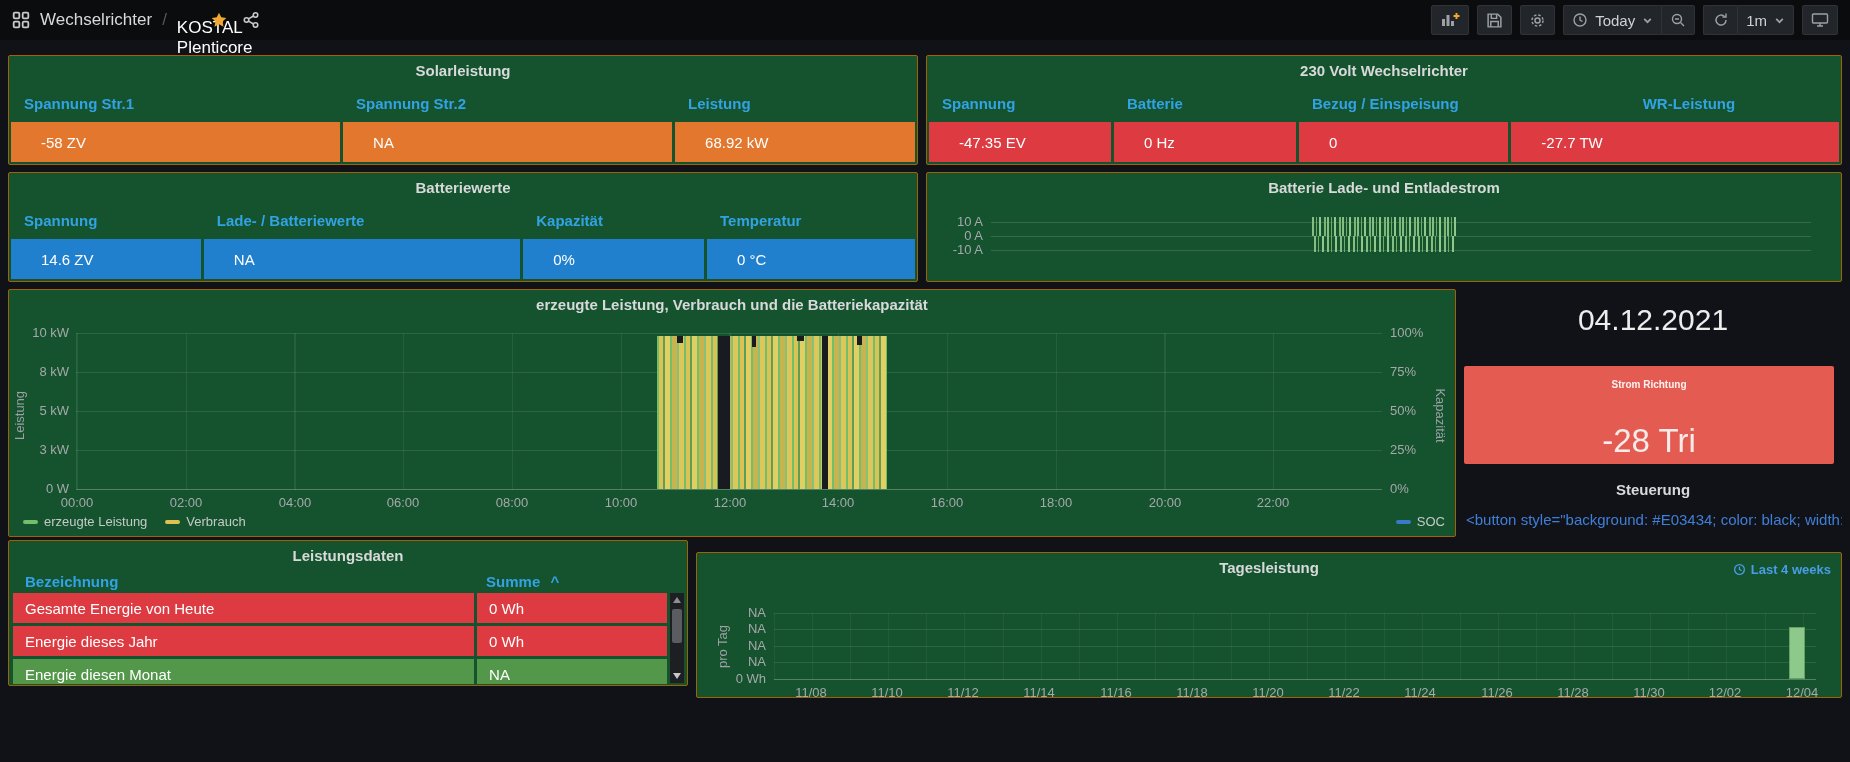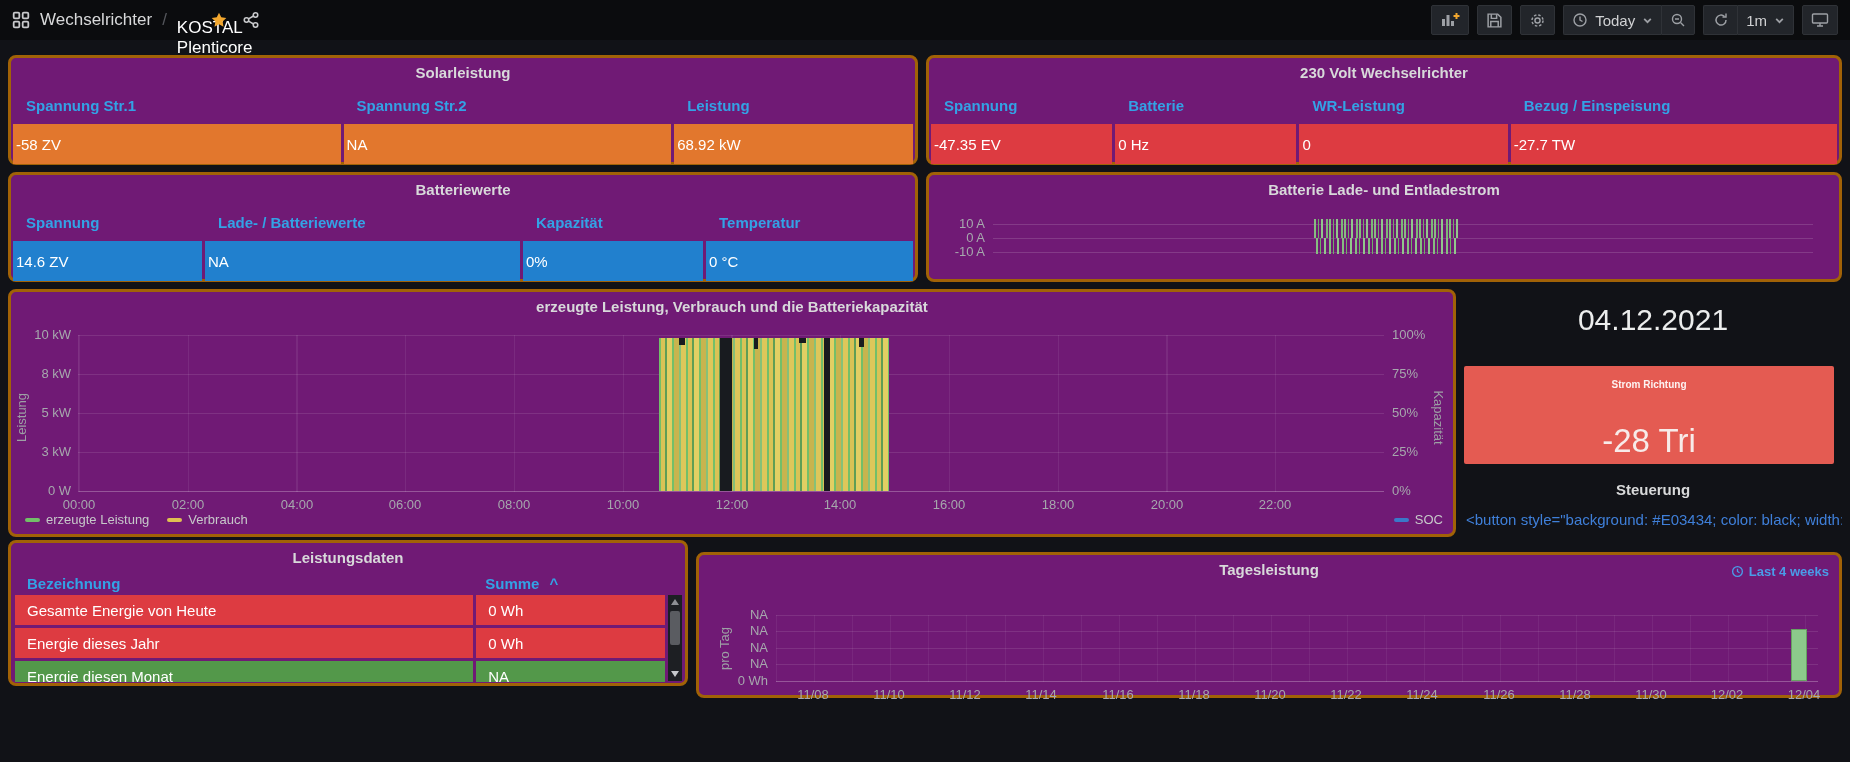--- a/index.html
+++ b/index.html
@@ -17,28 +17,28 @@
   .crumb-link{cursor:pointer}
   .navright{margin-left:auto;display:flex;align-items:center;gap:8px}
   .navbtn{height:30px;min-width:34px;border:1px solid #2f3237;background:#22252a;border-radius:2px;
           display:flex;align-items:center;justify-content:center;gap:7px;padding:0 8px;box-sizing:border-box;
           color:#d0d1d3;font-size:15px;cursor:pointer}
   .btngroup{display:flex}
   .btngroup .navbtn:first-child{border-top-right-radius:0;border-bottom-right-radius:0;border-right:none}
   .btngroup .navbtn:last-child{border-top-left-radius:0;border-bottom-left-radius:0}
   .icon{display:inline-flex;align-items:center;justify-content:center}
   
-  .panel{position:absolute;background:#701a75;border:3px solid #a16207;border-radius:8px;box-sizing:border-box}
+  .panel{position:absolute;background:#14532d;border:1px solid #a16207;border-radius:2px;box-sizing:border-box}
   .ptitle{position:absolute;top:6px;left:0;right:0;text-align:center;font-size:15px;font-weight:600;
           color:#d8d9da;white-space:nowrap;cursor:pointer}
   
   .thead{position:absolute;left:2px;right:2px;top:33px;display:flex;gap:3px}
   .thead .hc{font-size:15px;font-weight:700;color:#33a2e5;padding:6px 0 6px 13px;box-sizing:border-box;cursor:pointer;white-space:nowrap;overflow:hidden}
   .trow{position:absolute;left:2px;right:2px;top:66px;height:40px;display:flex;gap:3px}
-  .trow .vc{display:flex;align-items:center;padding-left:3px;box-sizing:border-box;
+  .trow .vc{display:flex;align-items:center;padding-left:30px;box-sizing:border-box;
             color:#ffffff;font-size:15px;white-space:nowrap;overflow:hidden}
   .orange .vc{background:#e2772d}
   .redrow .vc{background:#dd3b41}
   .bluerow .vc{background:#2180ce}
   
   .w-s1{width:36.4%}.w-s2{width:36.4%}.w-s3{width:27.2%;flex:1}
   .w-i1{width:20%}.w-i2{width:20%}.w-i3{width:23%}.w-i4{flex:1}
   .w-b1{width:21%}.w-b2{width:35%}.w-b3{width:20%}.w-b4{flex:1}
   
   .bplot{position:absolute;left:64px;top:42px;width:820px;height:42px}
@@ -224,22 +224,22 @@
     <div class="vc w-s2">NA</div>
     <div class="vc w-s3">68.92 kW</div>
   </div>
 </div>
 
 <div class="panel" style="left:926px;top:55px;width:916px;height:110px">
   <div class="ptitle">230 Volt Wechselrichter</div>
   <div class="thead">
     <div class="hc w-i1">Spannung</div>
     <div class="hc w-i2">Batterie</div>
+    <div class="hc w-i4">Bezug / Einspeisung</div>
     <div class="hc w-i3">WR-Leistung</div>
-    <div class="hc w-i4">Bezug / Einspeisung</div>
   </div>
   <div class="trow redrow">
     <div class="vc w-i1">-47.35 EV</div>
     <div class="vc w-i2">0 Hz</div>
     <div class="vc w-i3">0</div>
     <div class="vc w-i4">-27.7 TW</div>
   </div>
 </div>
 
 <div class="panel" style="left:8px;top:172px;width:910px;height:110px">

